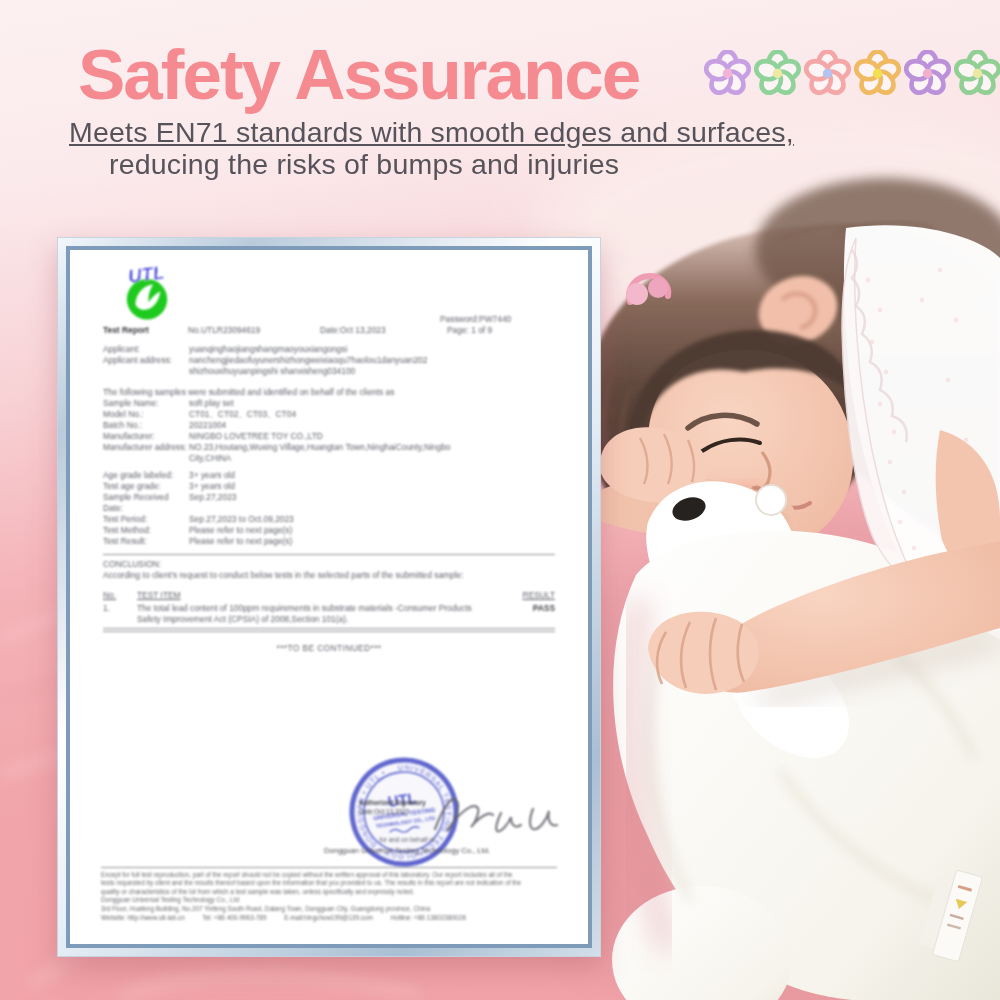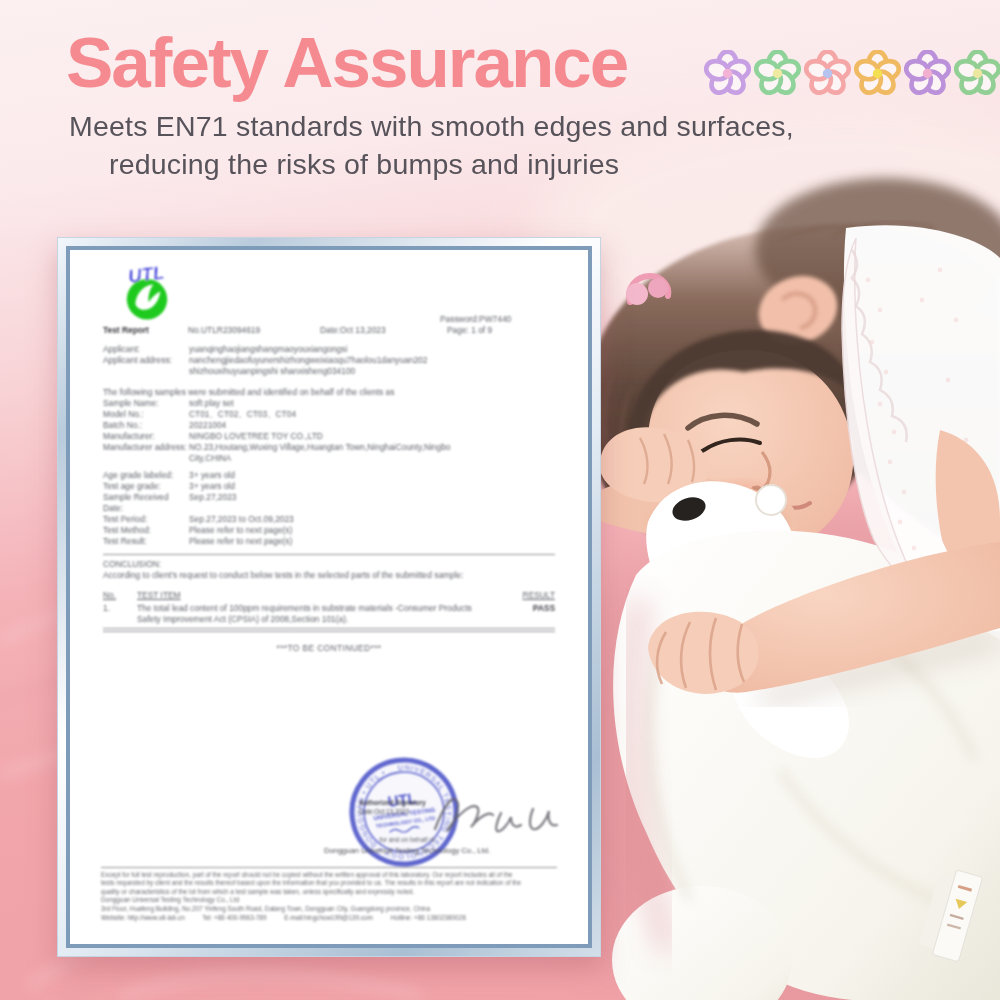--- a/index.html
+++ b/index.html
@@ -2,27 +2,27 @@
 <html><head>
 <meta charset="utf-8">
 <style>
   html,body{margin:0;padding:0;background:#e9e9e9;}
   .stage{position:relative;width:1000px;height:1000px;overflow:hidden;
          font-family:"Liberation Sans",sans-serif;
          background:linear-gradient(172deg,#fcf0f1 0%,#fbeaec 16%,#f8d3d6 34%,#f4b3b8 52%,#f1a6ab 70%,#f0a2a7 100%);}
   .bg-creases{position:absolute;inset:0;}
   .photo{position:absolute;inset:0;z-index:1;}
   .headline{position:absolute;left:0;top:0;width:100%;z-index:3;}
-  .title{position:absolute;left:66px;top:26px;margin:0;
+  .title{position:absolute;left:66px;top:26px;margin:12px;
          font-weight:700;font-size:71px;line-height:1.05;color:#f58b90;letter-spacing:-2px;}
   .flowers{position:absolute;left:704px;top:50px;display:flex;gap:3px;}
   .flower{width:47px;height:47px;flex:none;}
   .sub{position:absolute;left:69px;margin:0;font-size:28.5px;line-height:1.14;
        color:#57535a;letter-spacing:.2px;font-weight:400;}
-  .sub1{top:110px;} .sub2{top:148px;margin-left:40px;}
+  .sub1{top:116px;text-decoration:underline;} .sub2{top:148px;margin-left:40px;}
 
   
   .frame{position:absolute;left:57px;top:237px;width:544px;height:720px;z-index:2;
          box-sizing:border-box;padding:9px;
          background:linear-gradient(135deg,#f2f7fb 0%,#b9cbdc 16%,#ffffff 40%,#e2ebf3 58%,#a9bfd3 84%,#d3dfe9 100%);
          box-shadow:0 12px 26px rgba(168,82,96,.35), inset 0 0 0 1px #c6d4e1;}
   .frame-mid{height:100%;box-sizing:border-box;border:4px solid #7e9cba;background:#fff;padding:7px;}
   .paper{position:relative;width:100%;height:100%;background:#fff;overflow:hidden;}
   .paper-inner{position:absolute;inset:0;padding:6px 26px;filter:blur(1.15px);
                color:#60626a;font-size:8.4px;line-height:11px;}

